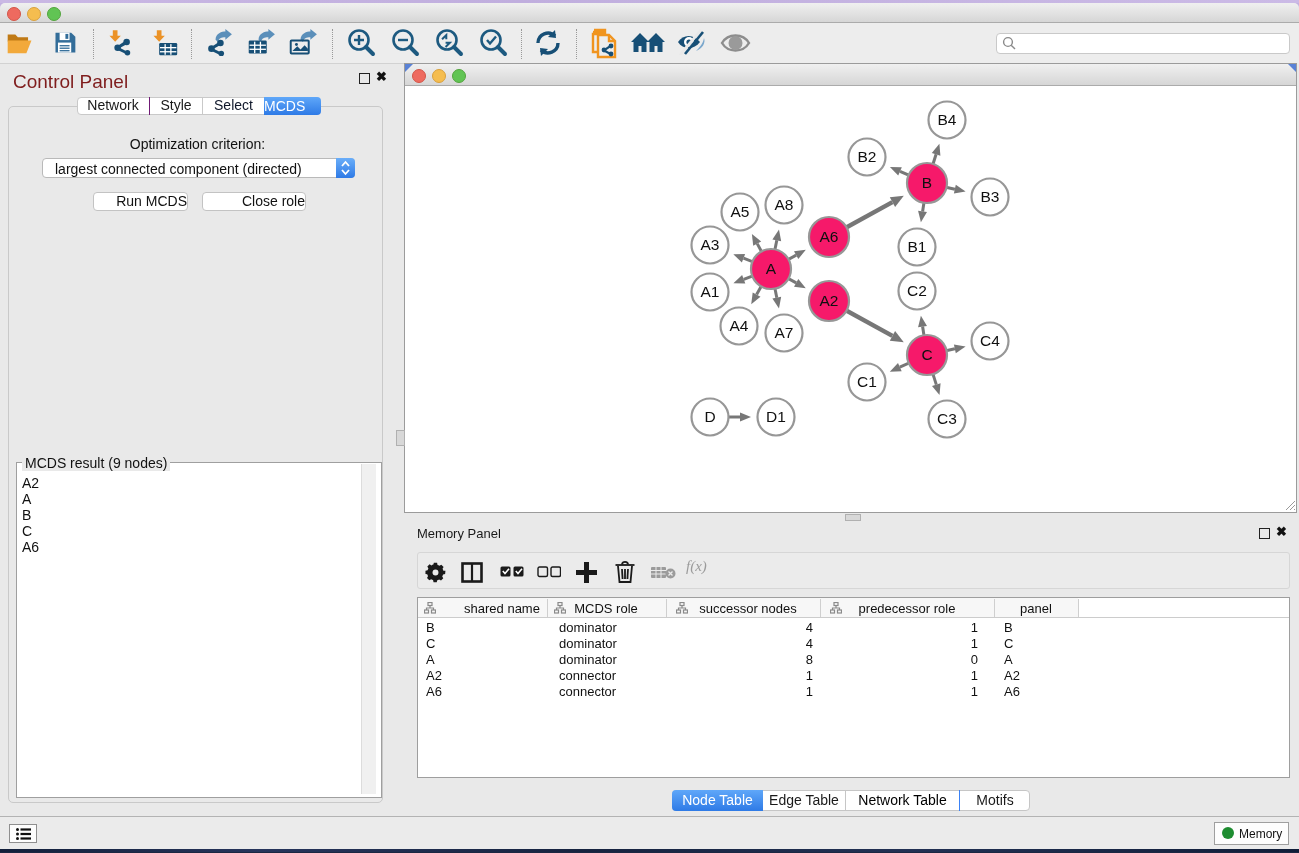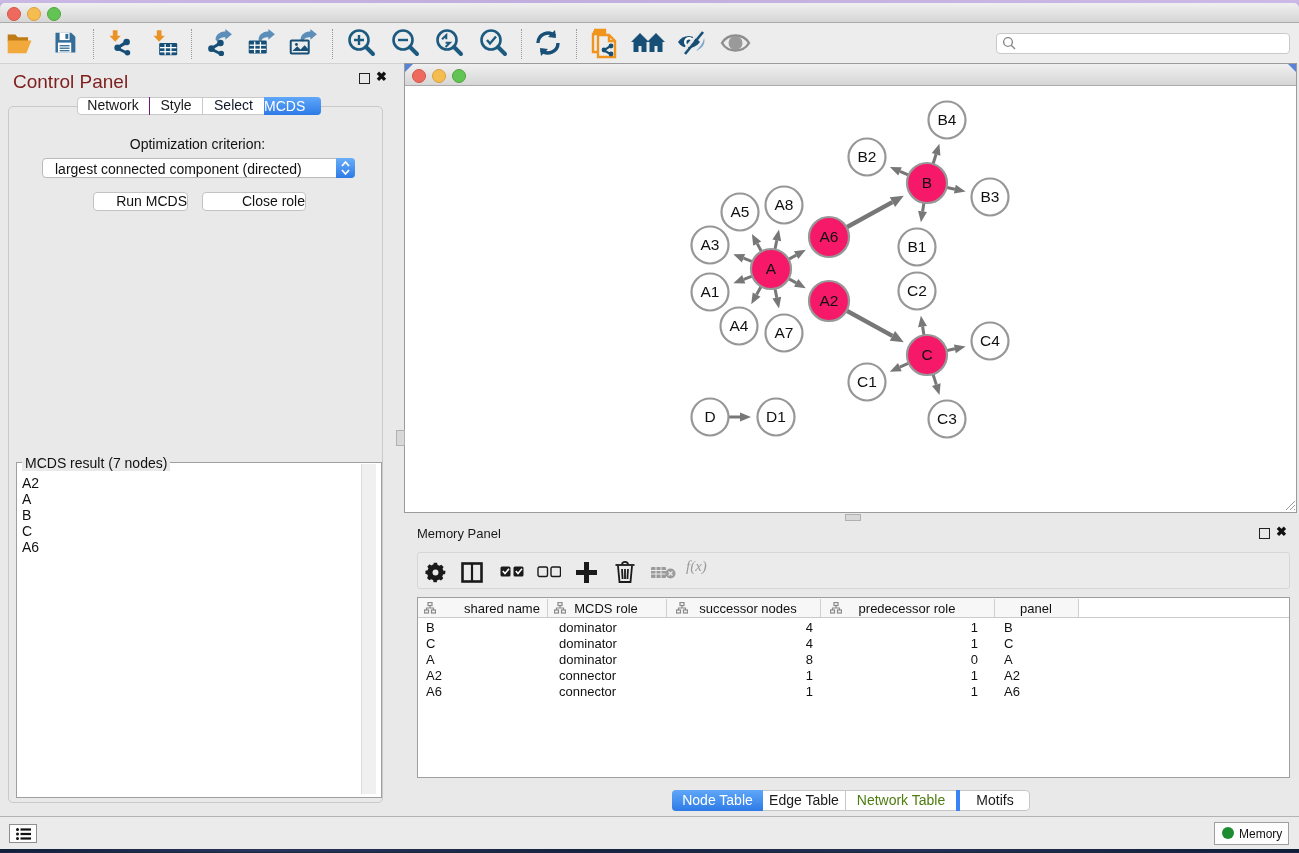--- a/index.html
+++ b/index.html
@@ -188,21 +188,21 @@
 <div class="abs" style="left:336px;top:158px;width:19px;height:20px;background:linear-gradient(#6aaef9,#2e7ae6);border-radius:0 4px 4px 0"></div>
 <svg class="abs" style="left:336px;top:158px" width="19" height="20" viewBox="0 0 19 20">
  <path d="M6 8 l3.5-4 3.5 4" stroke="#fff" stroke-width="1.8" fill="none"></path>
  <path d="M6 12 l3.5 4 3.5-4" stroke="#fff" stroke-width="1.8" fill="none"></path>
 </svg>
 <div class="btn" style="left:93px;top:192px;width:95px;height:19px;line-height:17px">Run MCDS</div>
 <div class="btn" style="left:202px;top:192px;width:104px;height:19px;line-height:17px">Close role</div>
 
 <div class="abs" style="left:16px;top:462px;width:366px;height:336px;border:1px solid #9f9f9f;background:#fff;box-sizing:border-box"></div>
 <div class="abs" style="left:361px;top:464px;width:14px;height:330px;background:#f0f0f0;border-left:1px solid #dcdcdc"></div>
-<div class="abs" style="left:22px;top:455px;background:#e9e9e9;padding:0 3px;font-size:14px;color:#111">MCDS result (7 nodes)</div>
+<div class="abs" style="left:22px;top:455px;background:#e9e9e9;padding:0 3px;font-size:14px;color:#111">MCDS result (9 nodes)</div>
 <div class="abs" style="left:22px;top:475px;font-size:14px;color:#111;line-height:16px">A2<br>A<br>B<br>C<br>A6</div>
 
 <div class="abs" style="left:404px;top:63px;width:893px;height:450px;background:#fff;border:1px solid #9b9b9b;box-sizing:border-box"></div>
 <div class="abs tbar" style="left:405px;top:64px;width:891px;height:21px"></div>
 <div class="light" style="left:412px;top:69px;background:#ee6a5f;border:1px solid #d35548"></div>
 <div class="light" style="left:432px;top:69px;background:#f5bd4f;border:1px solid #d9a03c"></div>
 <div class="light" style="left:452px;top:69px;background:#61c454;border:1px solid #53a43e"></div>
 <svg class="abs" style="left:1284px;top:499px" width="12" height="12" viewBox="0 0 12 12">
  <g stroke="#9a9a9a" stroke-width="1">
         <line x1="2" y1="11" x2="11" y2="2"></line>
@@ -400,21 +400,21 @@
 <div class="abs hlab" style="left:994px;top:601px;width:84px">panel</div>
 <div class="abs cell" style="left:426px;top:620px">B<br>C<br>A<br>A2<br>A6</div>
 <div class="abs cell" style="left:559px;top:620px">dominator<br>dominator<br>dominator<br>connector<br>connector</div>
 <div class="abs cell" style="left:713px;top:620px;width:100px;text-align:right">4<br>4<br>8<br>1<br>1</div>
 <div class="abs cell" style="left:878px;top:620px;width:100px;text-align:right">1<br>1<br>0<br>1<br>1</div>
 <div class="abs cell" style="left:1004px;top:620px">B<br>C<br>A<br>A2<br>A6</div>
 
 <div class="abs" style="left:672px;top:790px;width:358px;height:21px;background:#fff;border:1px solid #c6c6c6;border-radius:4px;box-sizing:border-box"></div>
 <div class="abs" style="left:672px;top:790px;width:91px;height:21px;background:linear-gradient(#5fa7f9,#2e7ae6);border-radius:4px 0 0 4px;font-size:14px;color:#fff;text-align:center;line-height:20px">Node Table</div>
 <div class="abs" style="left:763px;top:790px;width:83px;height:21px;font-size:14px;color:#1a1a1a;text-align:center;line-height:20px;border-right:1px solid #c6c6c6;box-sizing:border-box">Edge Table</div>
-<div class="abs" style="left:846px;top:790px;width:114px;height:21px;font-size:14px;color:#4d7c0f;text-align:center;line-height:20px;border-right:4px solid #3b82f6;box-sizing:border-box">Network Table</div>
+<div class="abs" style="left:846px;top:790px;width:114px;height:21px;font-size:14px;color:#000000;text-align:center;line-height:20px;border-right:1px solid #3b82f6;box-sizing:border-box">Network Table</div>
 <div class="abs" style="left:960px;top:790px;width:70px;height:21px;font-size:14px;color:#1a1a1a;text-align:center;line-height:20px">Motifs</div>
 
 <div class="abs" style="left:0;top:816px;width:1299px;height:33px;background:#ebebeb;border-top:1px solid #b3b3b3;box-sizing:border-box"></div>
 <div class="abs" style="left:9px;top:824px;width:28px;height:19px;background:#fdfdfd;border:1px solid #8f8f8f;box-sizing:border-box"></div>
 <svg class="abs" style="left:16px;top:828px" width="15" height="12" viewBox="0 0 15 12">
  <g fill="#111">
         <circle cx="1.5" cy="1.5" r="1.5"></circle>
         <circle cx="1.5" cy="6" r="1.5"></circle>
         <circle cx="1.5" cy="10.5" r="1.5"></circle>
  <rect x="4.5" y="0.4" width="10.5" height="2.2"></rect>

